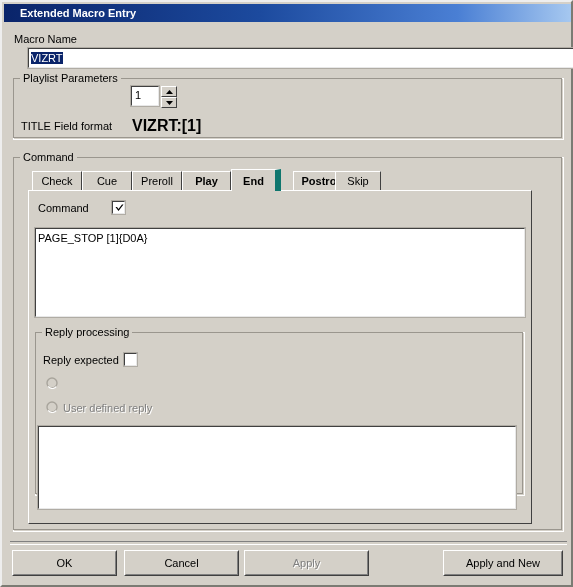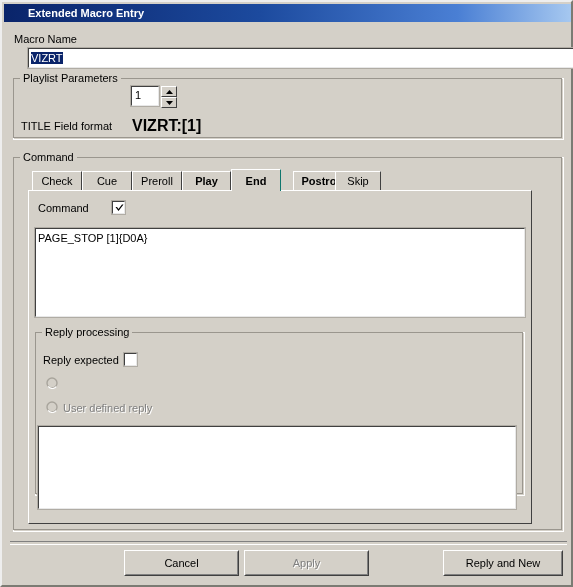--- a/index.html
+++ b/index.html
@@ -37,24 +37,23 @@
     width: 567px;
     height: 18px;
     background: linear-gradient(to right, #0a246a 0%, #1c4a9e 45%, #4a7fd4 80%, #a6c8f0 100%);
     display: flex;
     align-items: center;
   }
   #titlebar .title-text {
     color: #ffffff;
     font-size: 11px;
     font-weight: bold;
-    padding-left: 5px;
+    padding-left: 16px;
     letter-spacing: 0px;
     white-space: nowrap;
-    margin-left: 19px;
   }
 
   
   .lbl {
     position: absolute;
     white-space: nowrap;
     font-size: 11px;
     line-height: 13px;
   }
   .lbl.disabled {
@@ -237,21 +236,21 @@
     user-select: none;
   }
   .tab.bold { font-weight: bold; }
   .tab.selected {
     top: 0px;
     height: 22px;
     z-index: 5;
     font-weight: bold;
     border-top: 1px solid #ffffff;
     border-left: 1px solid #ffffff;
-    border-right: 1px solid #0f766e;
+    border-right: 6px solid #0f766e;
     border-bottom: none;
     background: #d4d0c8;
   }
 
   
   #tabpage {
     position: absolute;
     left: 26px;
     top: 188px;
     width: 504px;
@@ -378,26 +377,29 @@
     </svg>
   </div>
   <div class="lbl disabled" style="left:61px; top:400px;">User defined reply</div>
 
   <div class="textbox" style="left:36px; top:424px; width:478px; height:83px;">
     <div class="inner"></div>
   </div>
 
   <div id="btn-sep"></div>
 
+  <div class="btn" style="left:10px; top:548px; width:105px; height:26px;">
+    <span>OK</span>
+  </div>
 
   <div class="btn" style="left:122px; top:548px; width:115px; height:26px;">
     <span>Cancel</span>
   </div>
 
   <div class="btn disabled" style="left:242px; top:548px; width:125px; height:26px;">
     <span>Apply</span>
   </div>
 
   <div class="btn" style="left:441px; top:548px; width:120px; height:26px;">
-    <span>Reply and New</span>
+    <span>Apply and New</span>
   </div>
 
 </div>
 
 </body></html>

